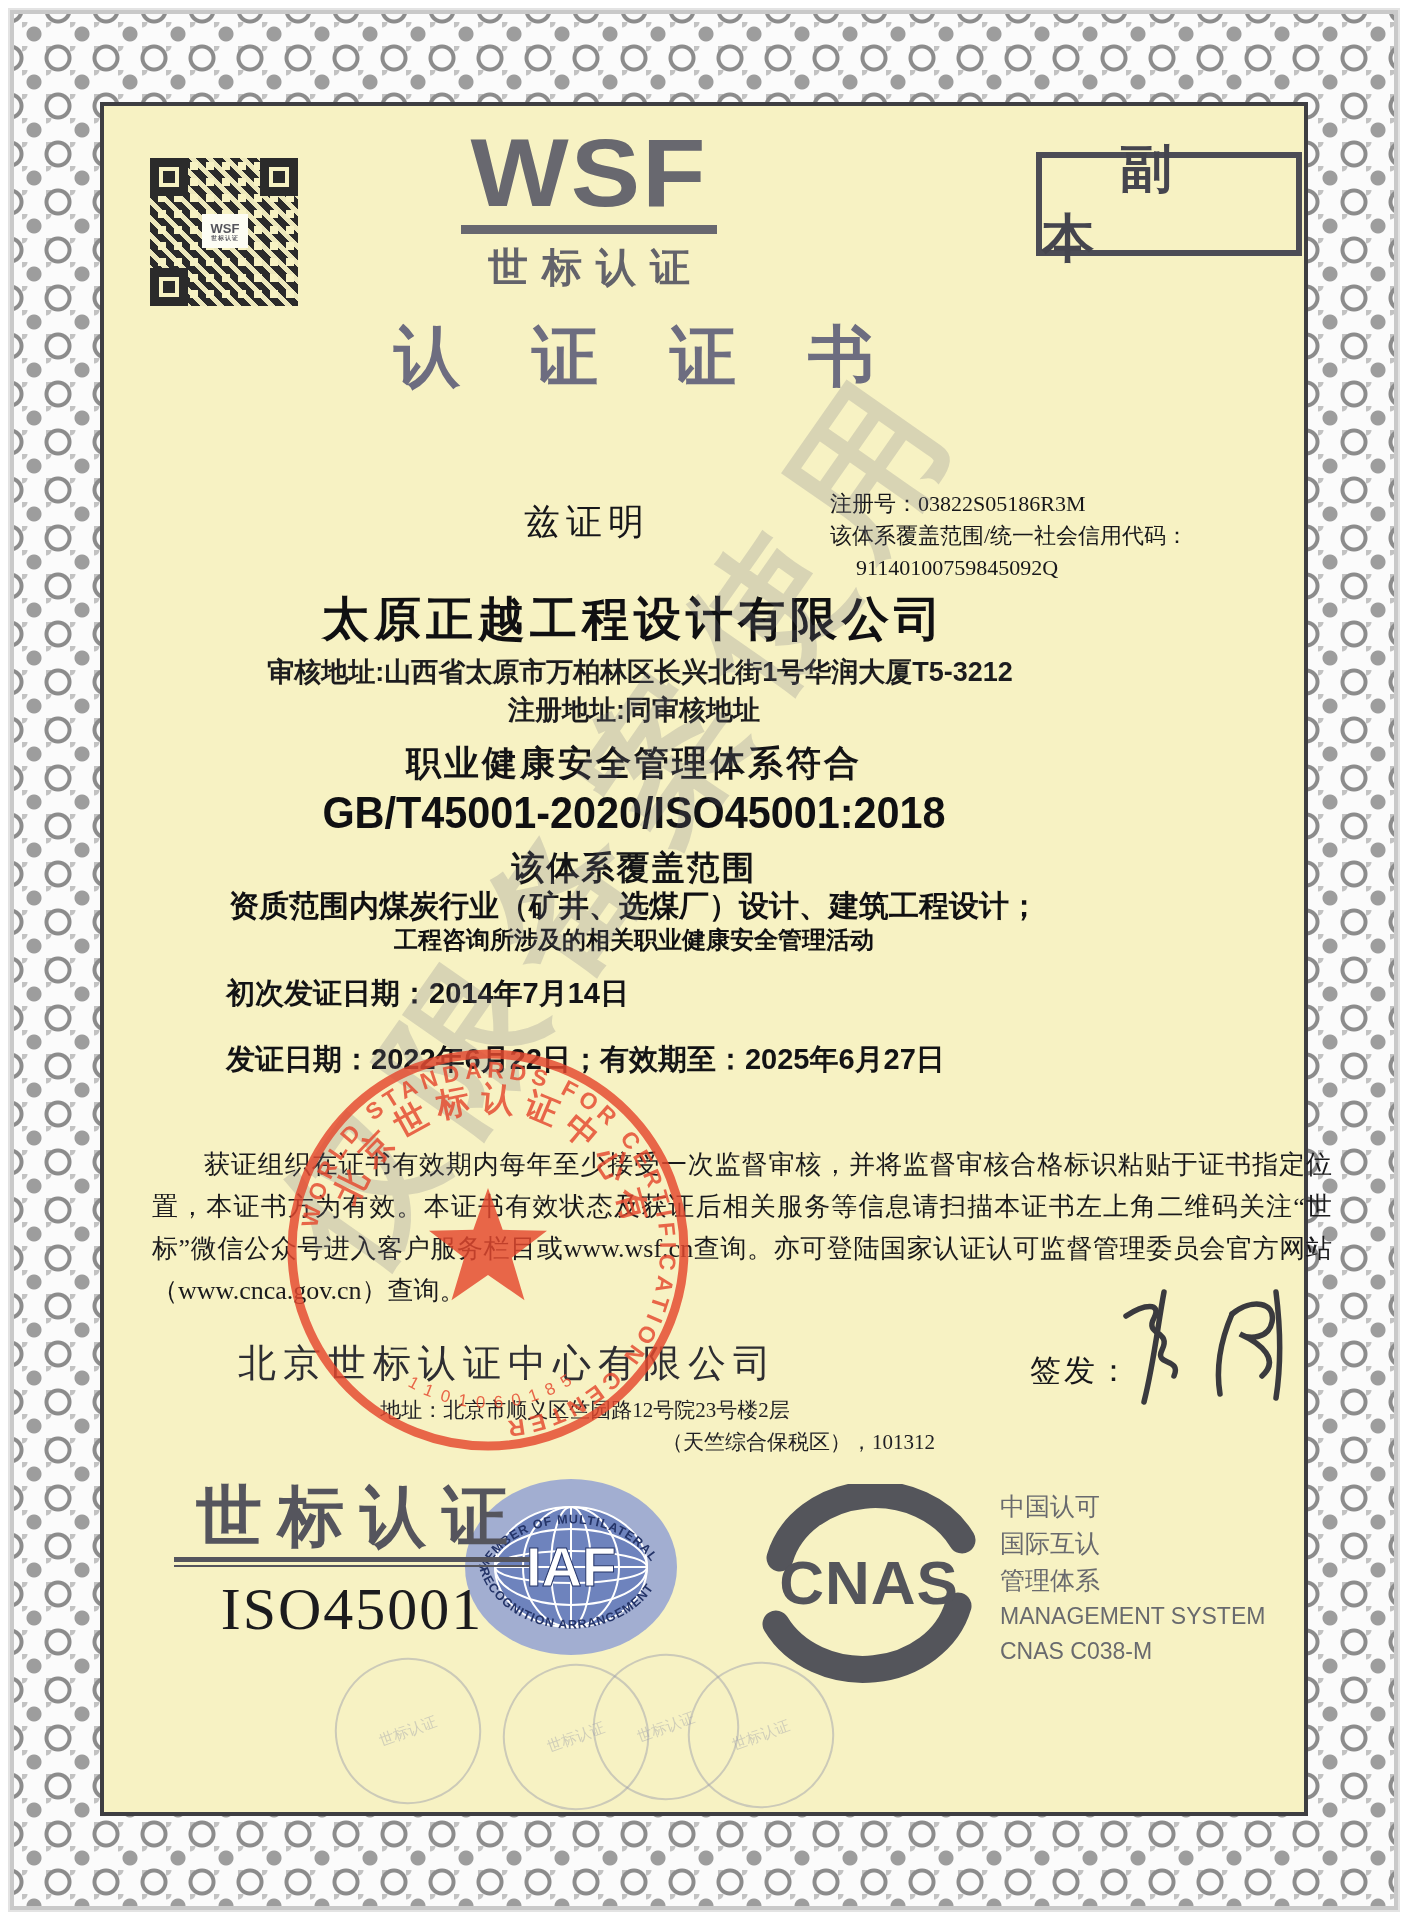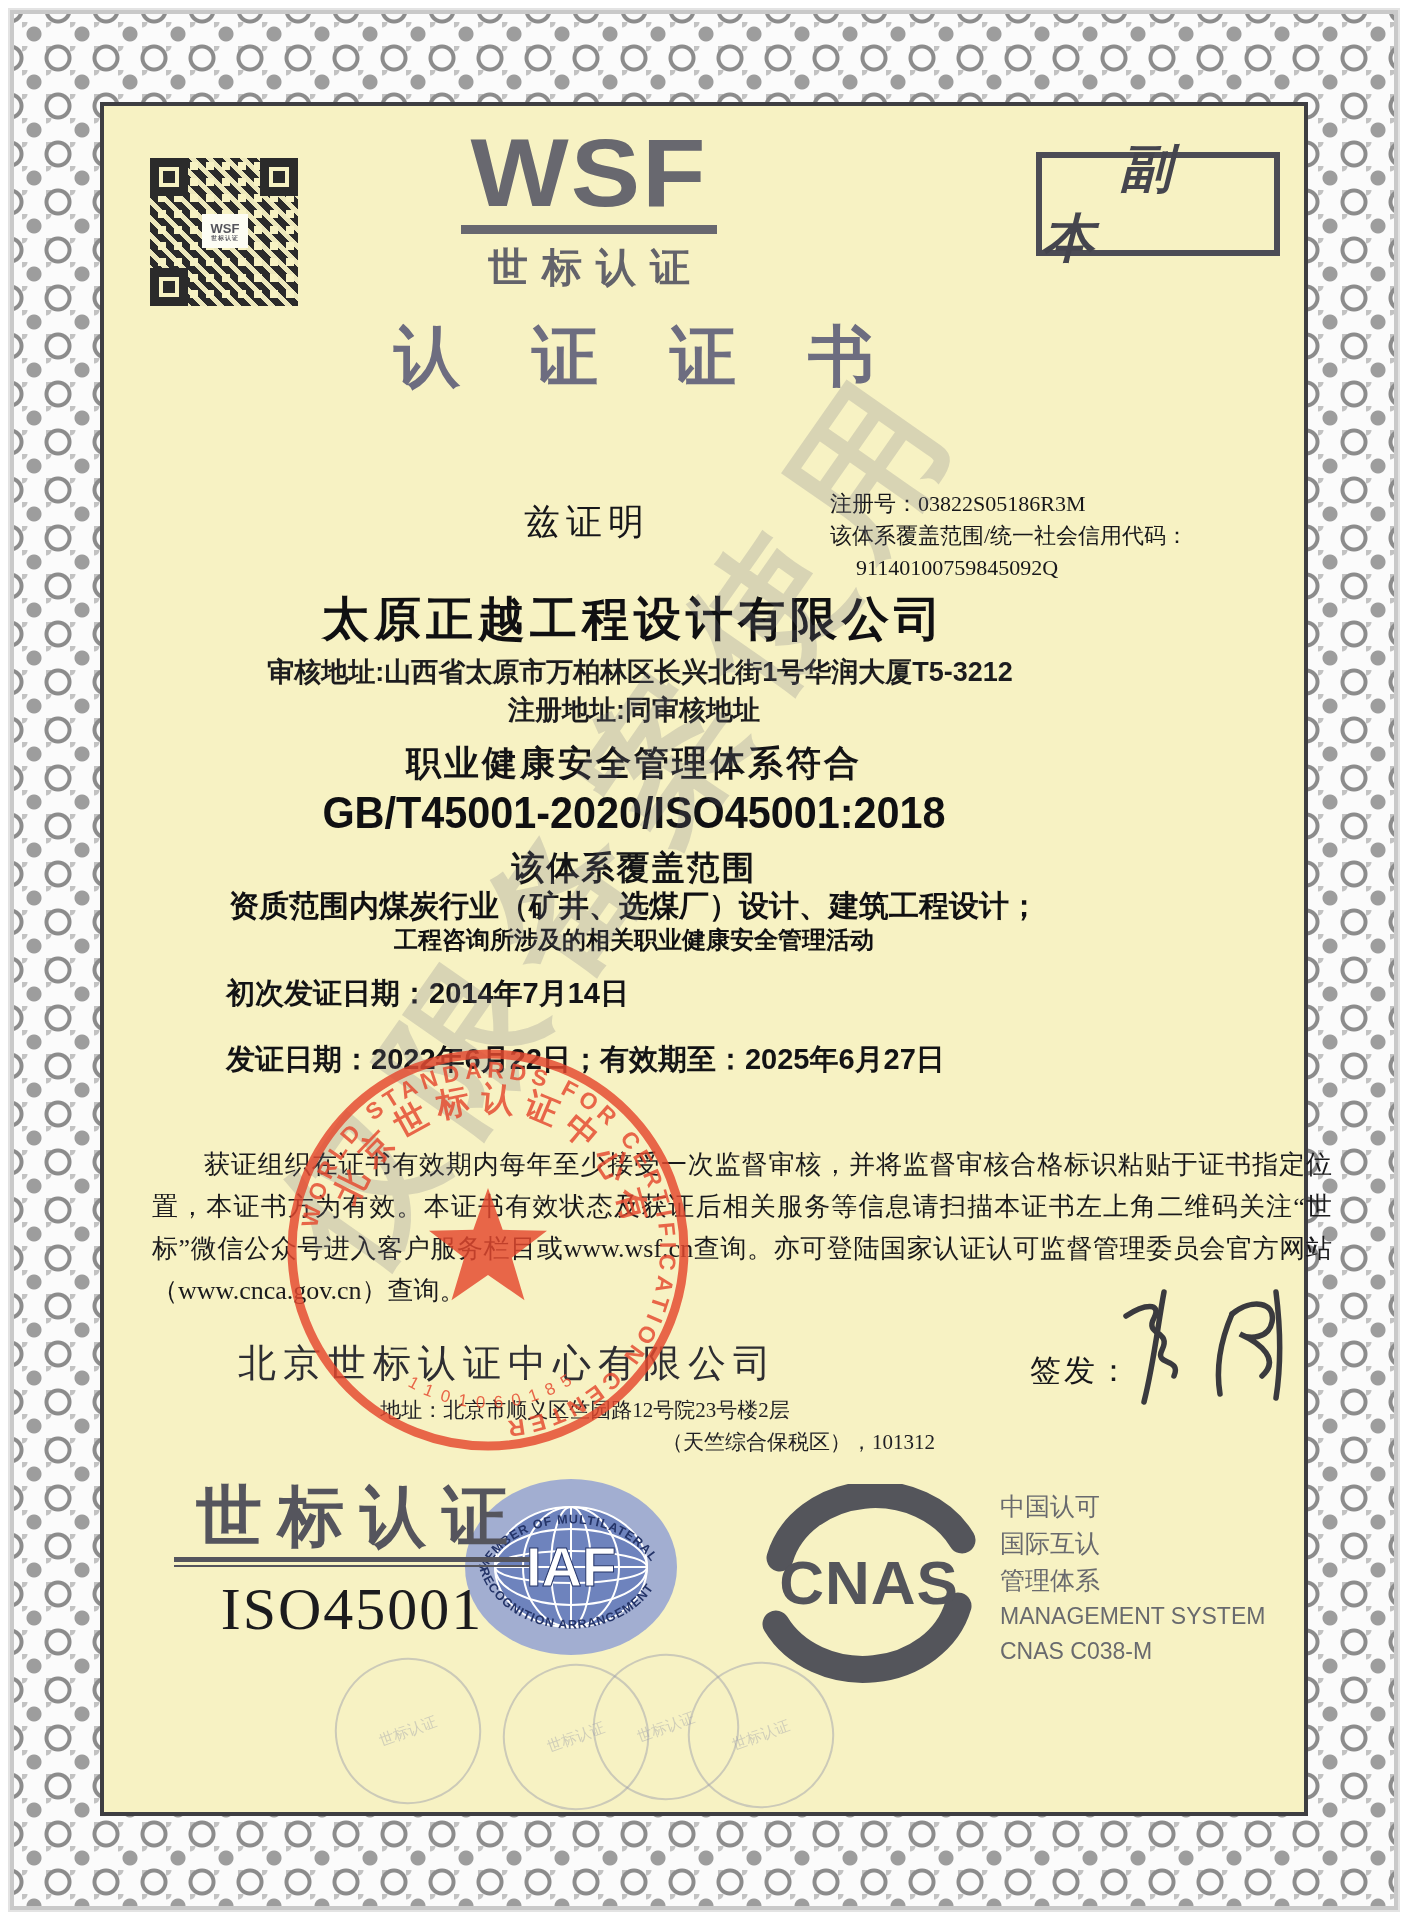--- a/index.html
+++ b/index.html
@@ -31,23 +31,23 @@
       display:flex;flex-direction:column;align-items:center;justify-content:center;
       font-family:"Liberation Sans",sans-serif;font-weight:bold;font-size:13px;color:#55555c;line-height:1;}
   .qr .qlabel small{font-size:6px;letter-spacing:1px;}
   
   .wsf{left:300px;top:18px;width:370px;text-align:center;}
   .wsf .big{font-family:"Liberation Sans","DejaVu Sans",sans-serif;font-weight:bold;font-size:104px;
       line-height:.95;color:#68686f;letter-spacing:2px;transform:scaleY(.92);}
   .wsf .bar{height:9px;background:#68686f;width:256px;margin:2px auto 6px auto;}
   .wsf .sub{font-family:"Liberation Sans",sans-serif;font-weight:bold;font-size:40px;color:#63636b;letter-spacing:14px;text-indent:14px;}
   
-  .copy{left:932px;top:46px;width:244px;height:104px;border:6px solid #4c4c55;box-sizing:border-box;
+  .copy{left:932px;top:46px;width:266px;height:104px;border:6px solid #4c4c55;box-sizing:border-box;
       display:flex;align-items:center;justify-content:center;
-      font-weight:bold;font-size:52px;color:#45454e;letter-spacing:78px;text-indent:78px;font-style:italic;}
+      font-weight:bold;font-size:52px;color:#45454e;letter-spacing:78px;text-indent:78px;}
   
   .title{top:206px;font-size:66px;font-weight:bold;color:#6d6d80;letter-spacing:72px;text-indent:72px;}
   .intro{left:420px;top:392px;font-size:36px;color:#17171a;letter-spacing:6px;}
   .regblock{left:726px;top:382px;font-size:22px;color:#17171a;line-height:32px;}
   .regblock .num{padding-left:26px;}
   .company{top:482px;font-size:47px;font-weight:bold;color:#101012;letter-spacing:5px;
       font-family:"Liberation Sans","DejaVu Sans",sans-serif;}
   .addr1{top:548px;font-size:27px;font-weight:bold;color:#1c1c1e;font-family:"Liberation Sans",sans-serif;padding-left:12px;}
   .addr2{top:586px;font-size:27px;font-weight:bold;color:#1c1c1e;font-family:"Liberation Sans",sans-serif;}
   .system{top:634px;font-size:35px;font-weight:bold;color:#141416;letter-spacing:3px;}

